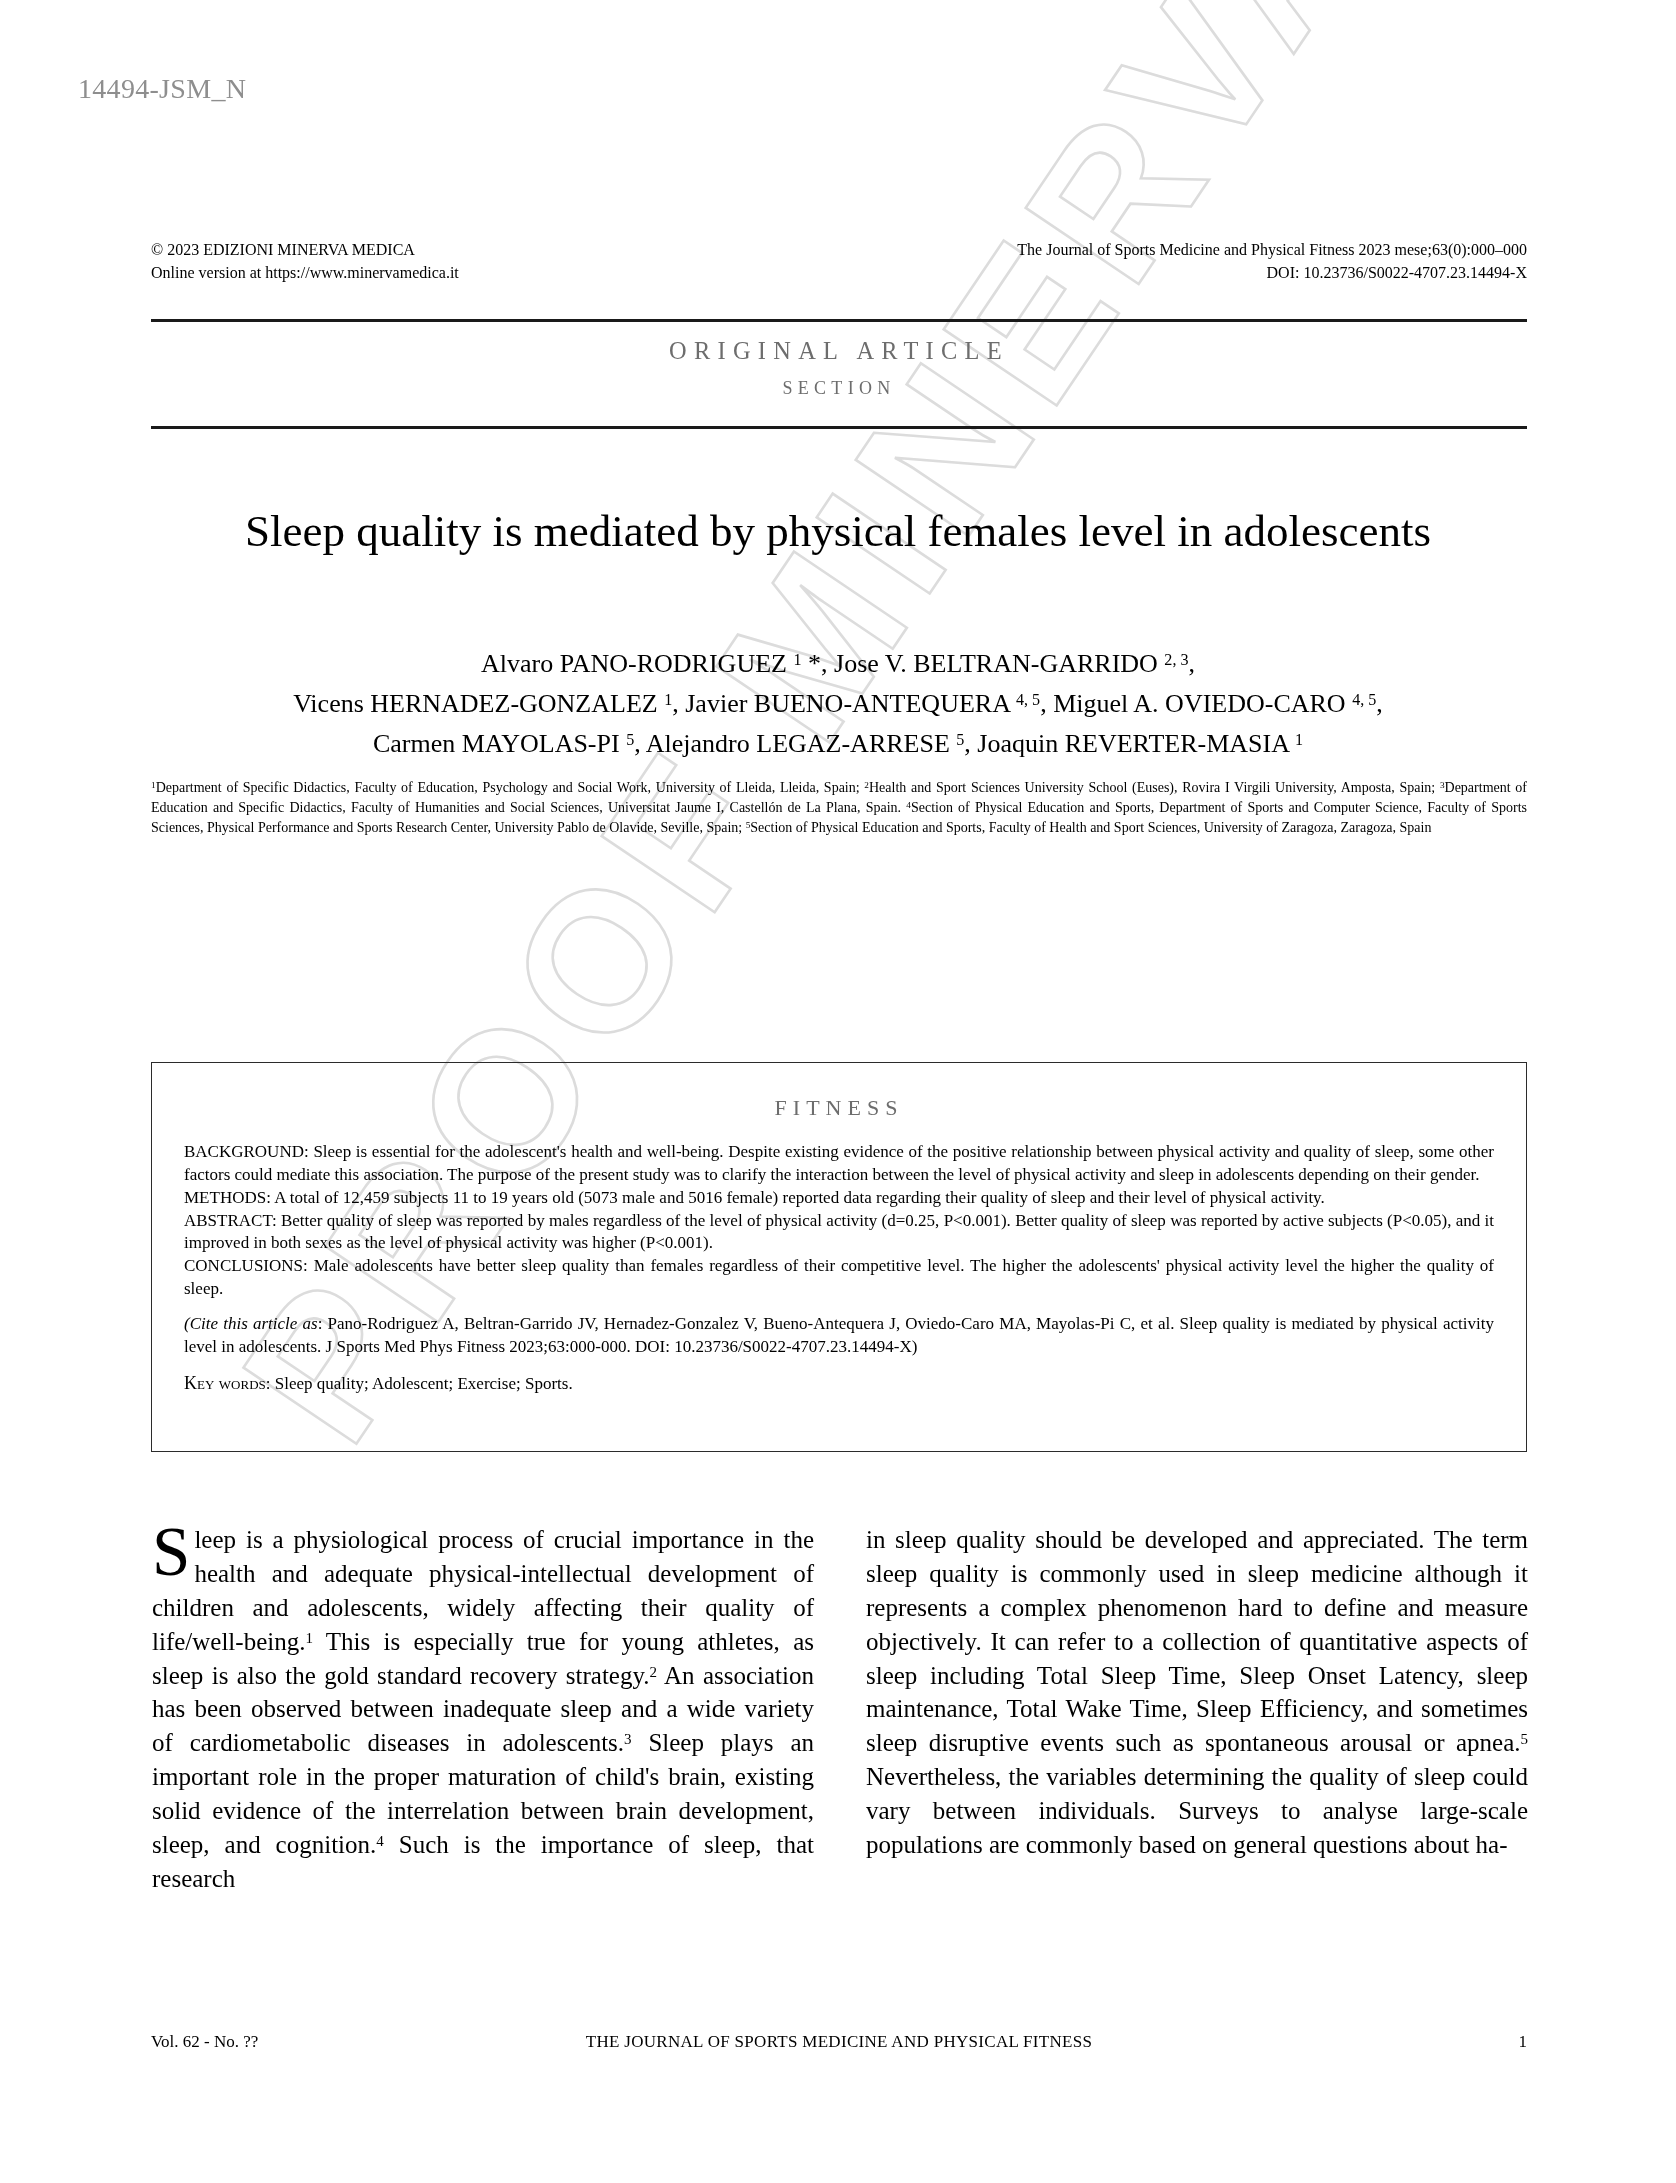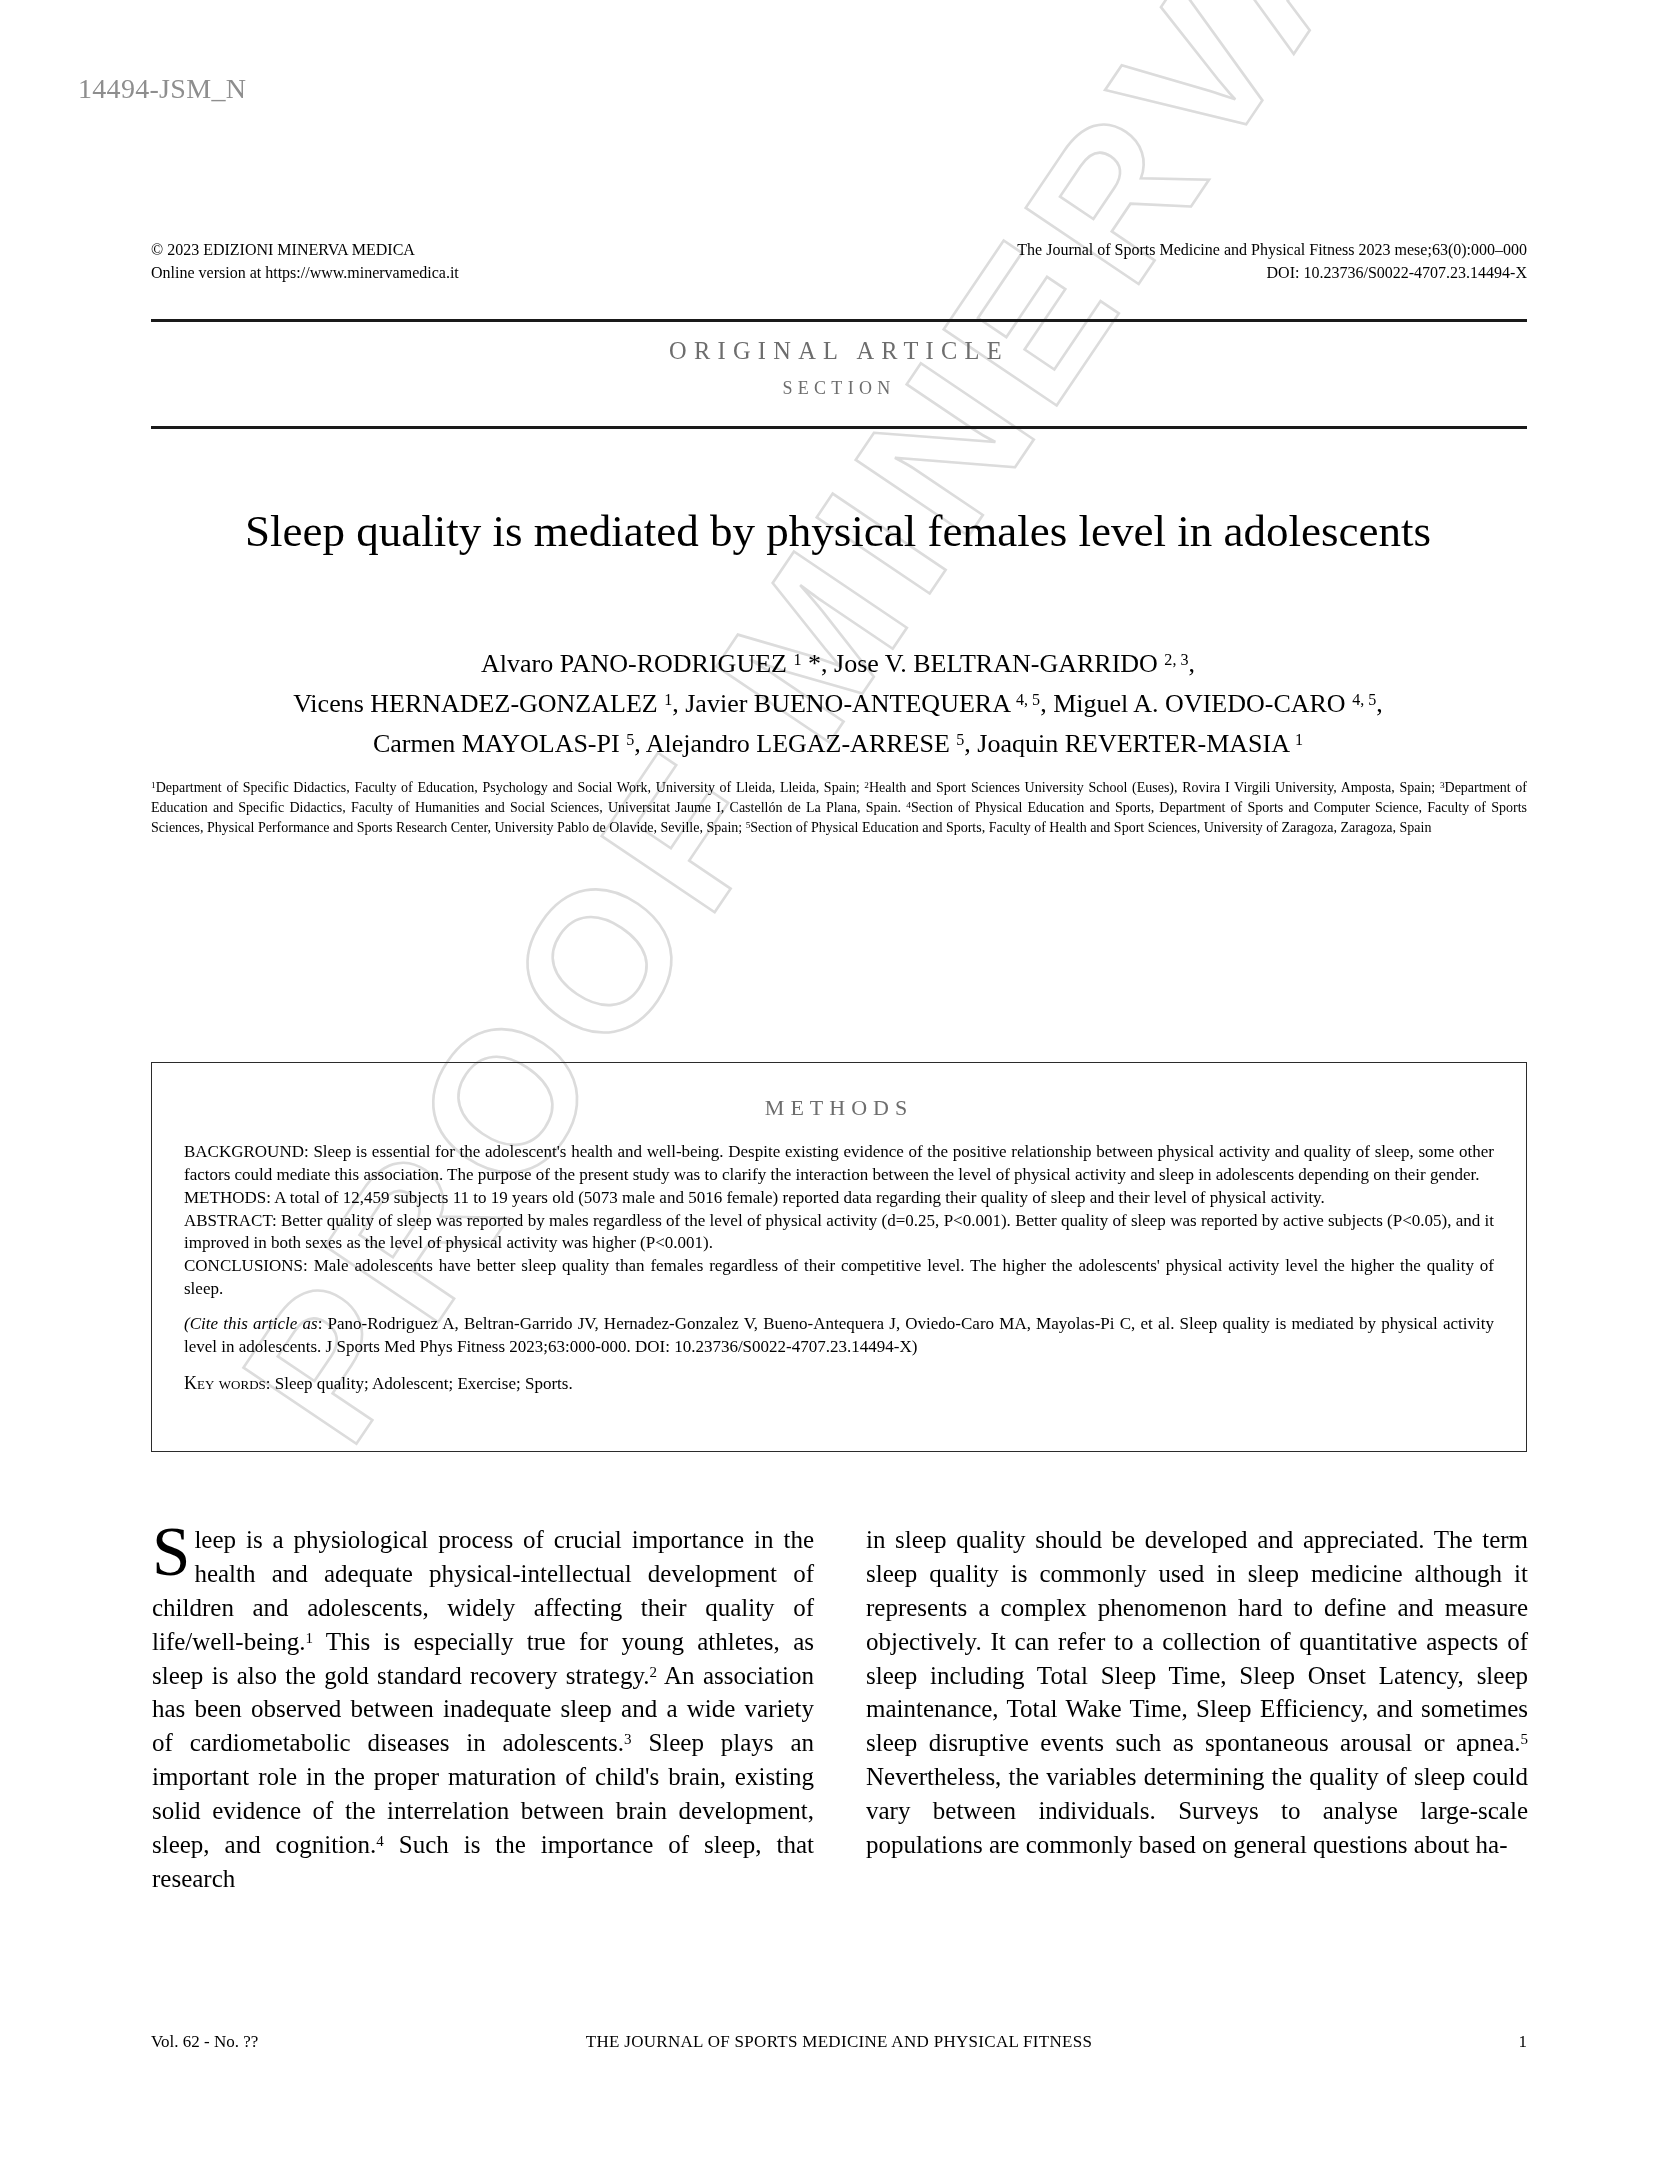--- a/index.html
+++ b/index.html
@@ -265,21 +265,21 @@
   <div id="authors">
     <div id="author-line-0">Alvaro PANO-RODRIGUEZ <sup>1</sup> *, Jose V. BELTRAN-GARRIDO <sup>2, 3</sup>,</div>
     <div id="author-line-1">Vicens HERNADEZ-GONZALEZ <sup>1</sup>, Javier BUENO-ANTEQUERA <sup>4, 5</sup>, Miguel A. OVIEDO-CARO <sup>4, 5</sup>,</div>
     <div id="author-line-2">Carmen MAYOLAS-PI <sup>5</sup>, Alejandro LEGAZ-ARRESE <sup>5</sup>, Joaquin REVERTER-MASIA <sup>1</sup></div>
   </div>
 
   <div id="affiliations"><sup>1</sup>Department of Specific Didactics, Faculty of Education, Psychology and Social Work, University of Lleida, Lleida, Spain; <sup>2</sup>Health and Sport Sciences University School (Euses), Rovira I Virgili University, Amposta, Spain; <sup>3</sup>Department of Education and Specific Didactics, Faculty of Humanities and Social Sciences, Universitat Jaume I, Castellón de La Plana, Spain. <sup>4</sup>Section of Physical Education and Sports, Department of Sports and Computer Science, Faculty of Sports Sciences, Physical Performance and Sports Research Center, University Pablo de Olavide, Seville, Spain; <sup>5</sup>Section of Physical Education and Sports, Faculty of Health and Sport Sciences, University of Zaragoza, Zaragoza, Spain</div>
 
 
   <div id="abstract-box"></div>
-  <div id="abstract-heading">METHODS</div>
+  <div id="abstract-heading">FITNESS</div>
 
   <div id="abstract-body">
     <p>
       <span>BACKGROUND:</span><span> Sleep is essential for the adolescent's health and well-being. Despite existing evidence of the positive relationship between physical activity and quality of sleep, some other factors could mediate this association. The purpose of the present study was to clarify the interaction between the level of physical activity and sleep in adolescents depending on their gender.</span>
     </p>
     <p>
       <span>METHODS:</span><span> A total of 12,459 subjects 11 to 19 years old (5073 male and 5016 female) reported data regarding their quality of sleep and their level of physical activity.</span>
     </p>
     <p>
       <span>ABSTRACT:</span><span> Better quality of sleep was reported by males regardless of the level of physical activity (d=0.25, P&lt;0.001). Better quality of sleep was reported by active subjects (P&lt;0.05), and it improved in both sexes as the level of physical activity was higher (P&lt;0.001).</span>

